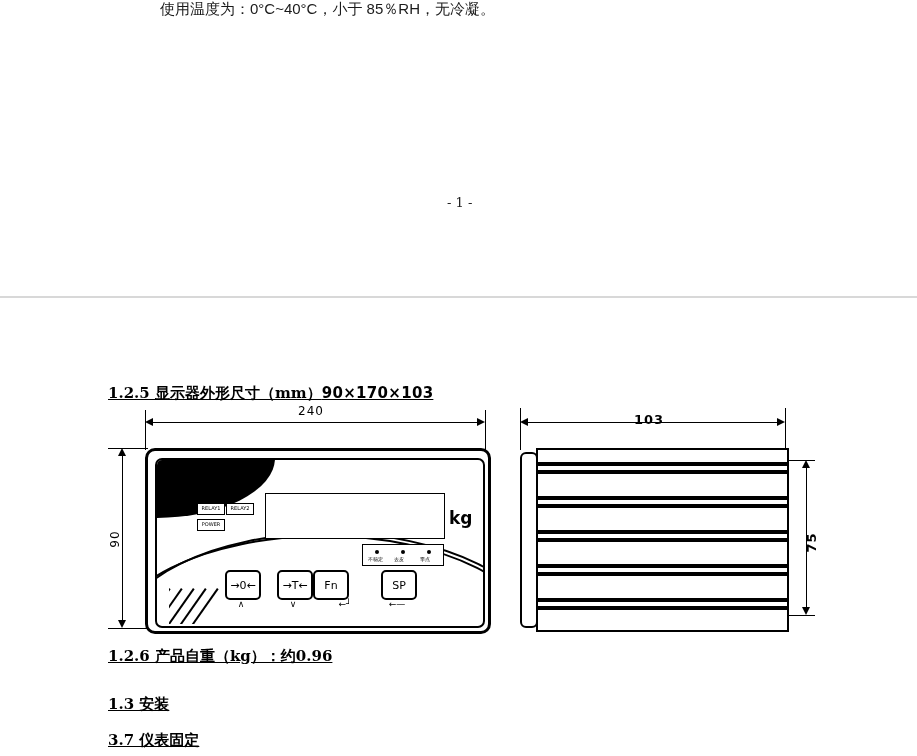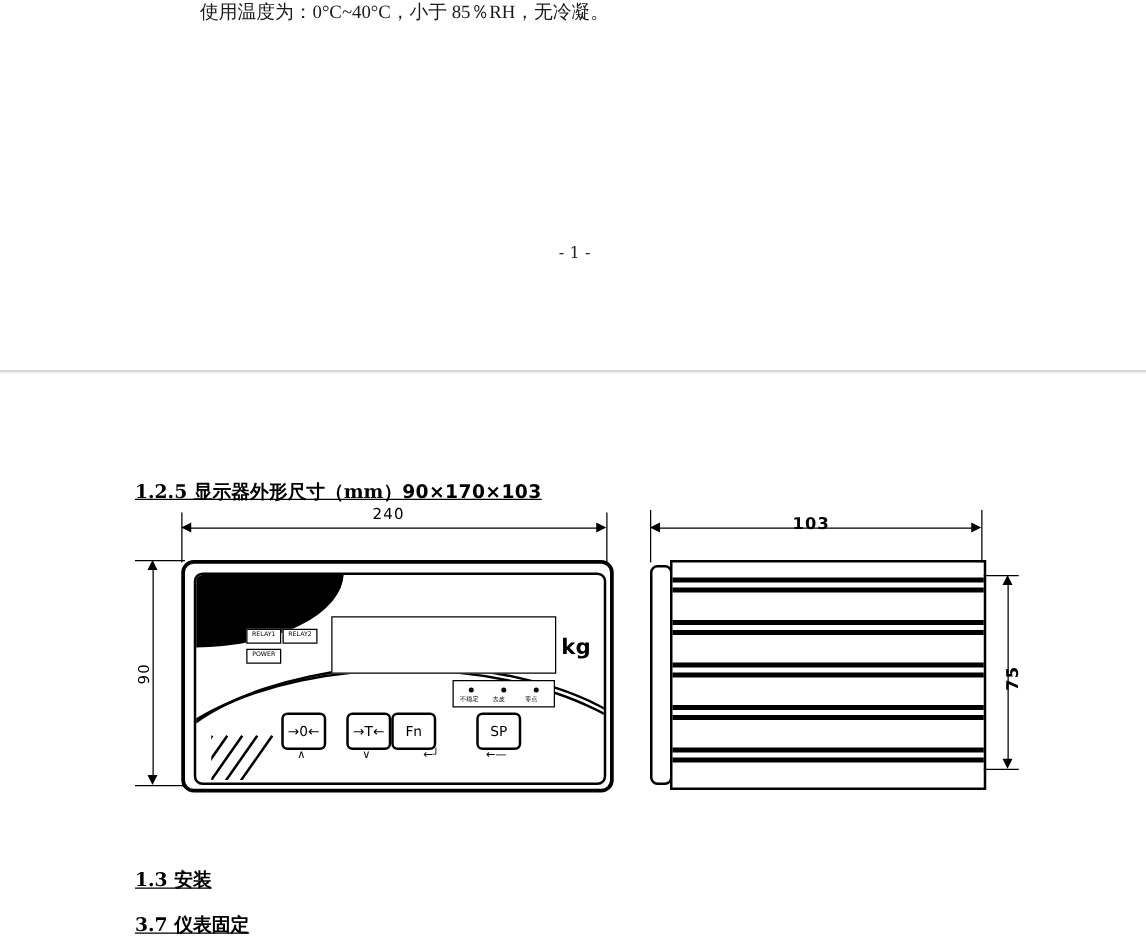--- a/index.html
+++ b/index.html
@@ -15,21 +15,21 @@
     color: #000;
     overflow: hidden;
   }
   .page {
     position: absolute;
     inset: 0;
   }
   .txt-line {
     position: absolute;
     white-space: nowrap;
-    font-family: Liberation Serif, serif;
+    font-family: Liberation Sans, sans-serif;
     font-size: 15px;
     color: #1a1a1a;
   }
   .top-line-1 { left: 160px; top: 0px; }
   .top-line-2 { left: 160px; top: 25px; }
 
   .page-num {
     position: absolute;
     left: 447px;
     top: 195px;
@@ -366,16 +366,17 @@
     <div class="dim-label bold" style="left:634px; top:12px;">103</div>
 
     <div class="ext-line" style="left:787px; top:60px; width:28px; height:1px;"></div>
     <div class="ext-line" style="left:787px; top:215px; width:28px; height:1px;"></div>
     <div class="dim-line dim-v" style="left:806px; top:62px; height:151px;"></div>
     <div class="arrow up" style="left:802px; top:60px;"></div>
     <div class="arrow down" style="left:802px; top:207px;"></div>
     <div class="dim-label bold vert" style="left:800px; top:135px; width:22px; text-align:center;">75</div>
   </div>
 
+  <div class="heading h-126">1.2.6  产品自重（kg）：约0.96</div>
   <div class="heading h-20">1.3  安装</div>
   <div class="heading h-21">3.7  仪表固定</div>
 
 </div>
 
 </body></html>

